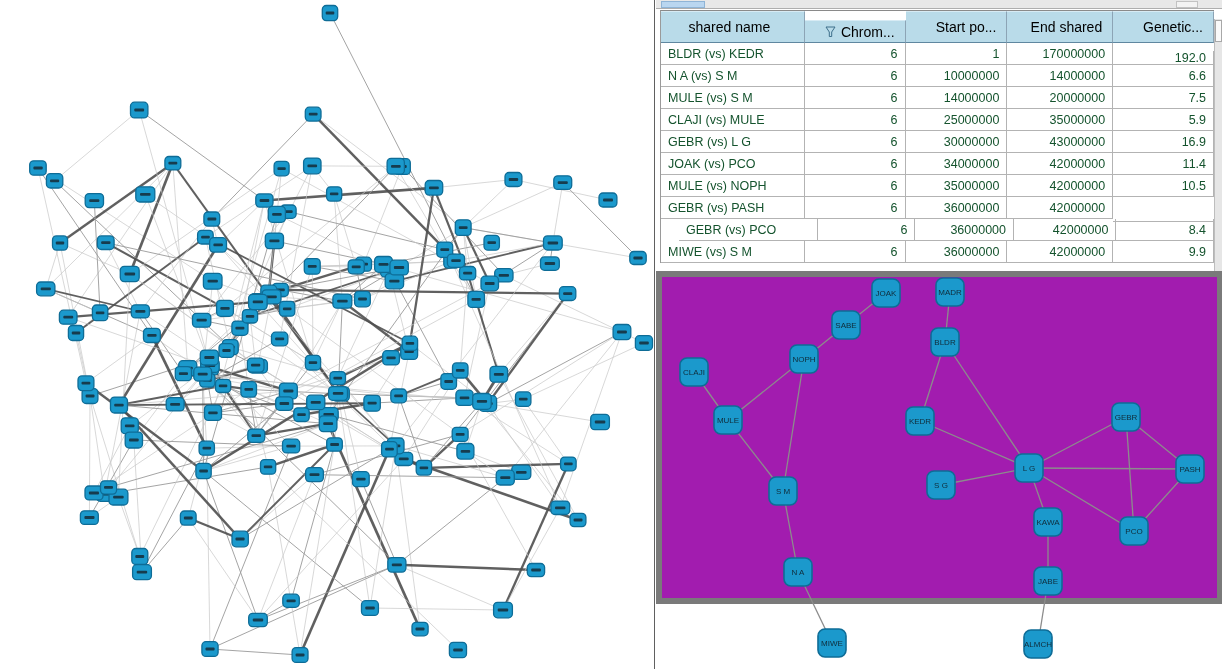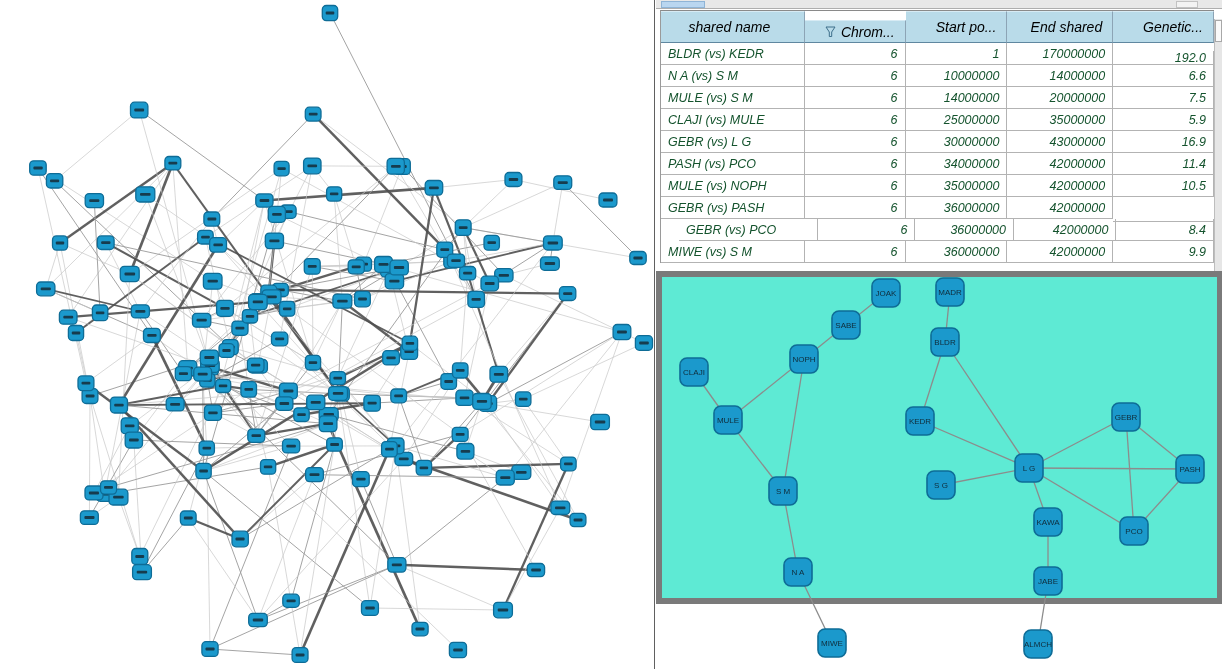--- a/index.html
+++ b/index.html
@@ -18,42 +18,42 @@
   #hscrollbar { position:absolute; left:1px; top:0; width:566px; height:9px; background:#e8e8e8;
                 border-bottom:1px solid #aeaeae; }
   #hscroll-thumb { position:absolute; left:5px; top:1px; width:44px; height:7px;
                    background:#b9d6f0; border:1px solid #8fb4d6; }
   #hscroll-endbtn { position:absolute; right:24px; top:1px; width:22px; height:7px;
                     background:#f3f3f3; border:1px solid #c2c2c2; }
 
   
   #table-panel { position:absolute; left:1px; top:9px; width:566px; height:262px; background:#fff; }
   #attr-table { position:absolute; left:4px; top:1px; width:554px; border-top:1px solid #8a8a8a;
-                border-left:1px solid #9a9a9a;font-style:italic; }
+                border-left:1px solid #9a9a9a; }
   .tbl-header-row { display:flex; height:32px; }
   .tbl-header-cell { display:flex; align-items:center; justify-content:flex-end; gap:5px;
                      background:#b9dbe9; border-right:1px solid #8ca4b5; border-bottom:1px solid #5f87a0;
                      border-top:1px solid #d7ebf4; font-size:14px; color:#000; padding:0 10px 0 4px;
                      white-space:nowrap; overflow:hidden; }
   .tbl-row { display:flex; height:22px; background:#fff; }
   .tbl-cell { font-size:12.5px; color:#14532d; border-right:1px solid #b3b3b3; border-bottom:1px solid #b3b3b3;
               display:flex; align-items:center; white-space:nowrap; overflow:hidden; padding:0 7px; }
   .cell-left  { justify-content:flex-start; }
   .cell-right { justify-content:flex-end; }
   .funnel-icon { flex:0 0 auto; }
 
   
   #vscrollbar { position:absolute; right:0px; top:10px; width:8px; height:255px; background:#e6e6e6;
                 border-left:1px solid #bdbdbd; }
   #vscroll-thumb { position:absolute; left:0px; top:1px; width:7px; height:22px;
                    background:#fafafa; border:1px solid #a8a8a8; }
 
   
   #selected-panel { position:absolute; left:1px; top:271px; width:567px; height:333px;
-                    border:6px solid #7a7a7a; background:#5eead4; }
+                    border:6px solid #7a7a7a; background:#a21caf; }
   #selected-svg { display:block; }
 
   text { user-select:none; }
 </style>
 </head>
 <body>
 
 <div id="overview-panel">
   <svg id="overview-svg" width="654" height="669" viewBox="0 0 654 669">
       <line x1="330.0" y1="13.0" x2="476.2" y2="299.3" stroke="#9a9a9a" stroke-width="1" stroke-opacity="0.9"></line>
@@ -1068,21 +1068,21 @@
             <div class="tbl-cell cell-right" style="width: 101px;">5.9</div>
           </div>
           <div class="tbl-row">
             <div class="tbl-cell cell-left" style="width: 144px;">GEBR (vs) L G</div>
             <div class="tbl-cell cell-right" style="width: 101px;">6</div>
             <div class="tbl-cell cell-right" style="width: 102px;">30000000</div>
             <div class="tbl-cell cell-right" style="width: 106px;">43000000</div>
             <div class="tbl-cell cell-right" style="width: 101px;">16.9</div>
           </div>
           <div class="tbl-row">
-            <div class="tbl-cell cell-left" style="width: 144px;">PASH (vs) PCO</div>
+            <div class="tbl-cell cell-left" style="width: 144px;">JOAK (vs) PCO</div>
             <div class="tbl-cell cell-right" style="width: 101px;">6</div>
             <div class="tbl-cell cell-right" style="width: 102px;">34000000</div>
             <div class="tbl-cell cell-right" style="width: 106px;">42000000</div>
             <div class="tbl-cell cell-right" style="width: 101px;">11.4</div>
           </div>
           <div class="tbl-row">
             <div class="tbl-cell cell-left" style="width: 144px;">MULE (vs) NOPH</div>
             <div class="tbl-cell cell-right" style="width: 101px;">6</div>
             <div class="tbl-cell cell-right" style="width: 102px;">35000000</div>
             <div class="tbl-cell cell-right" style="width: 106px;">42000000</div>

